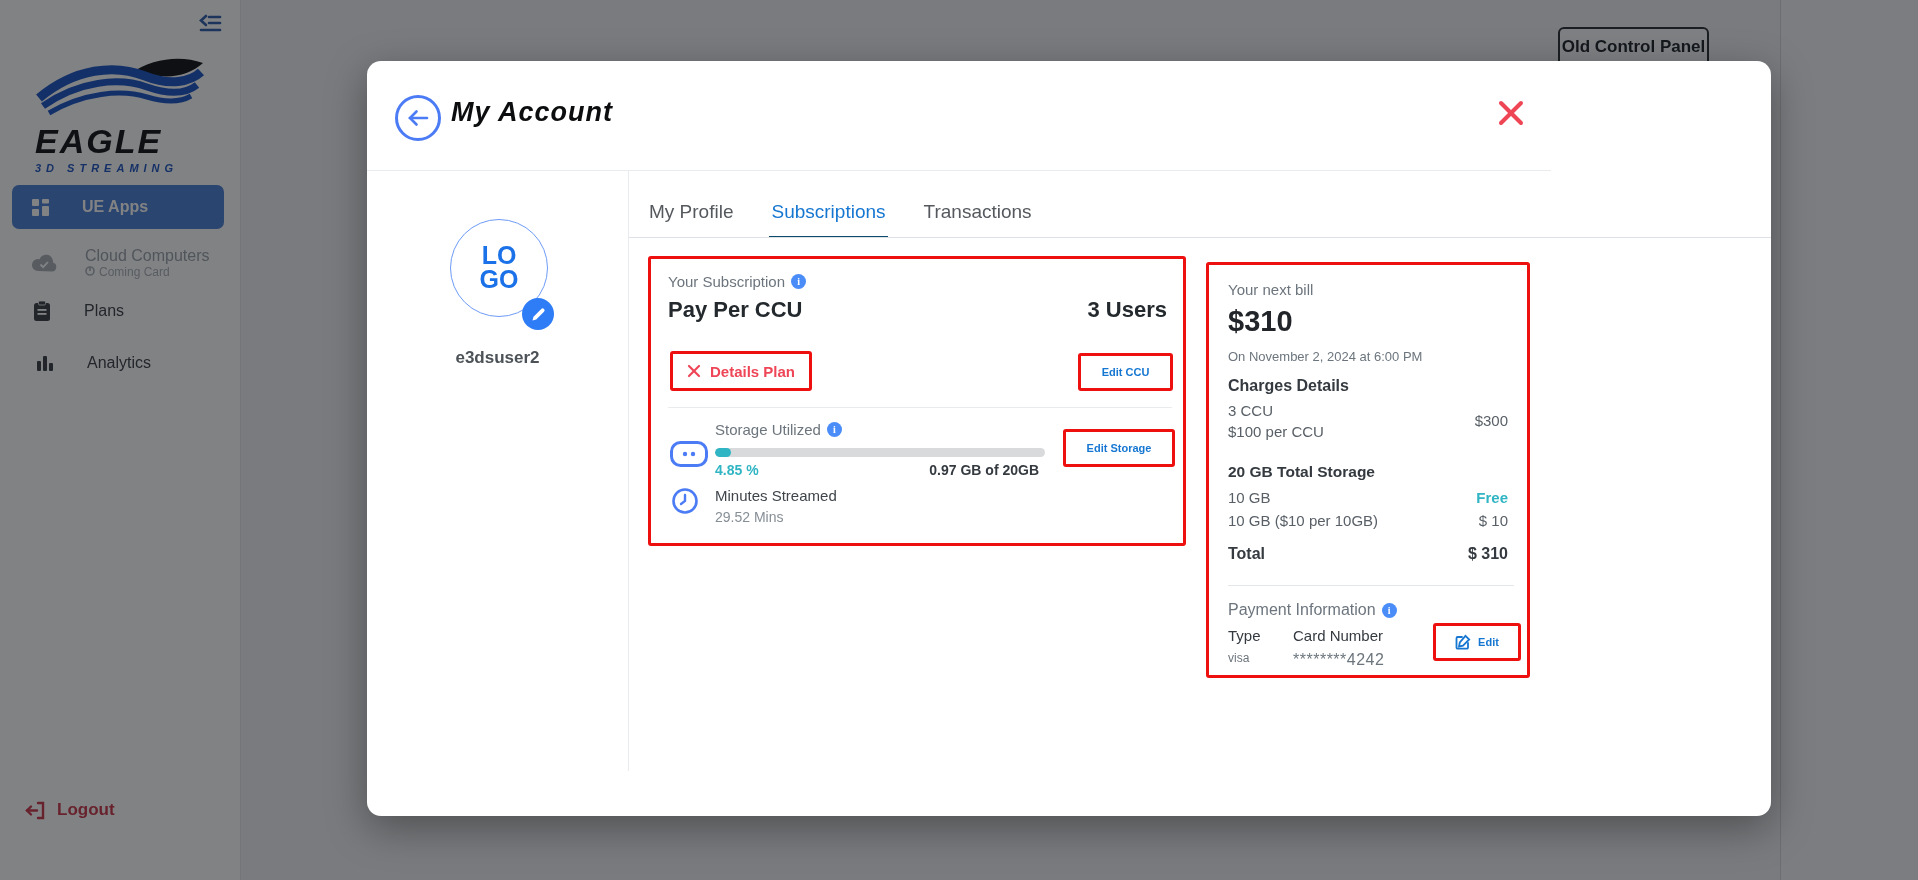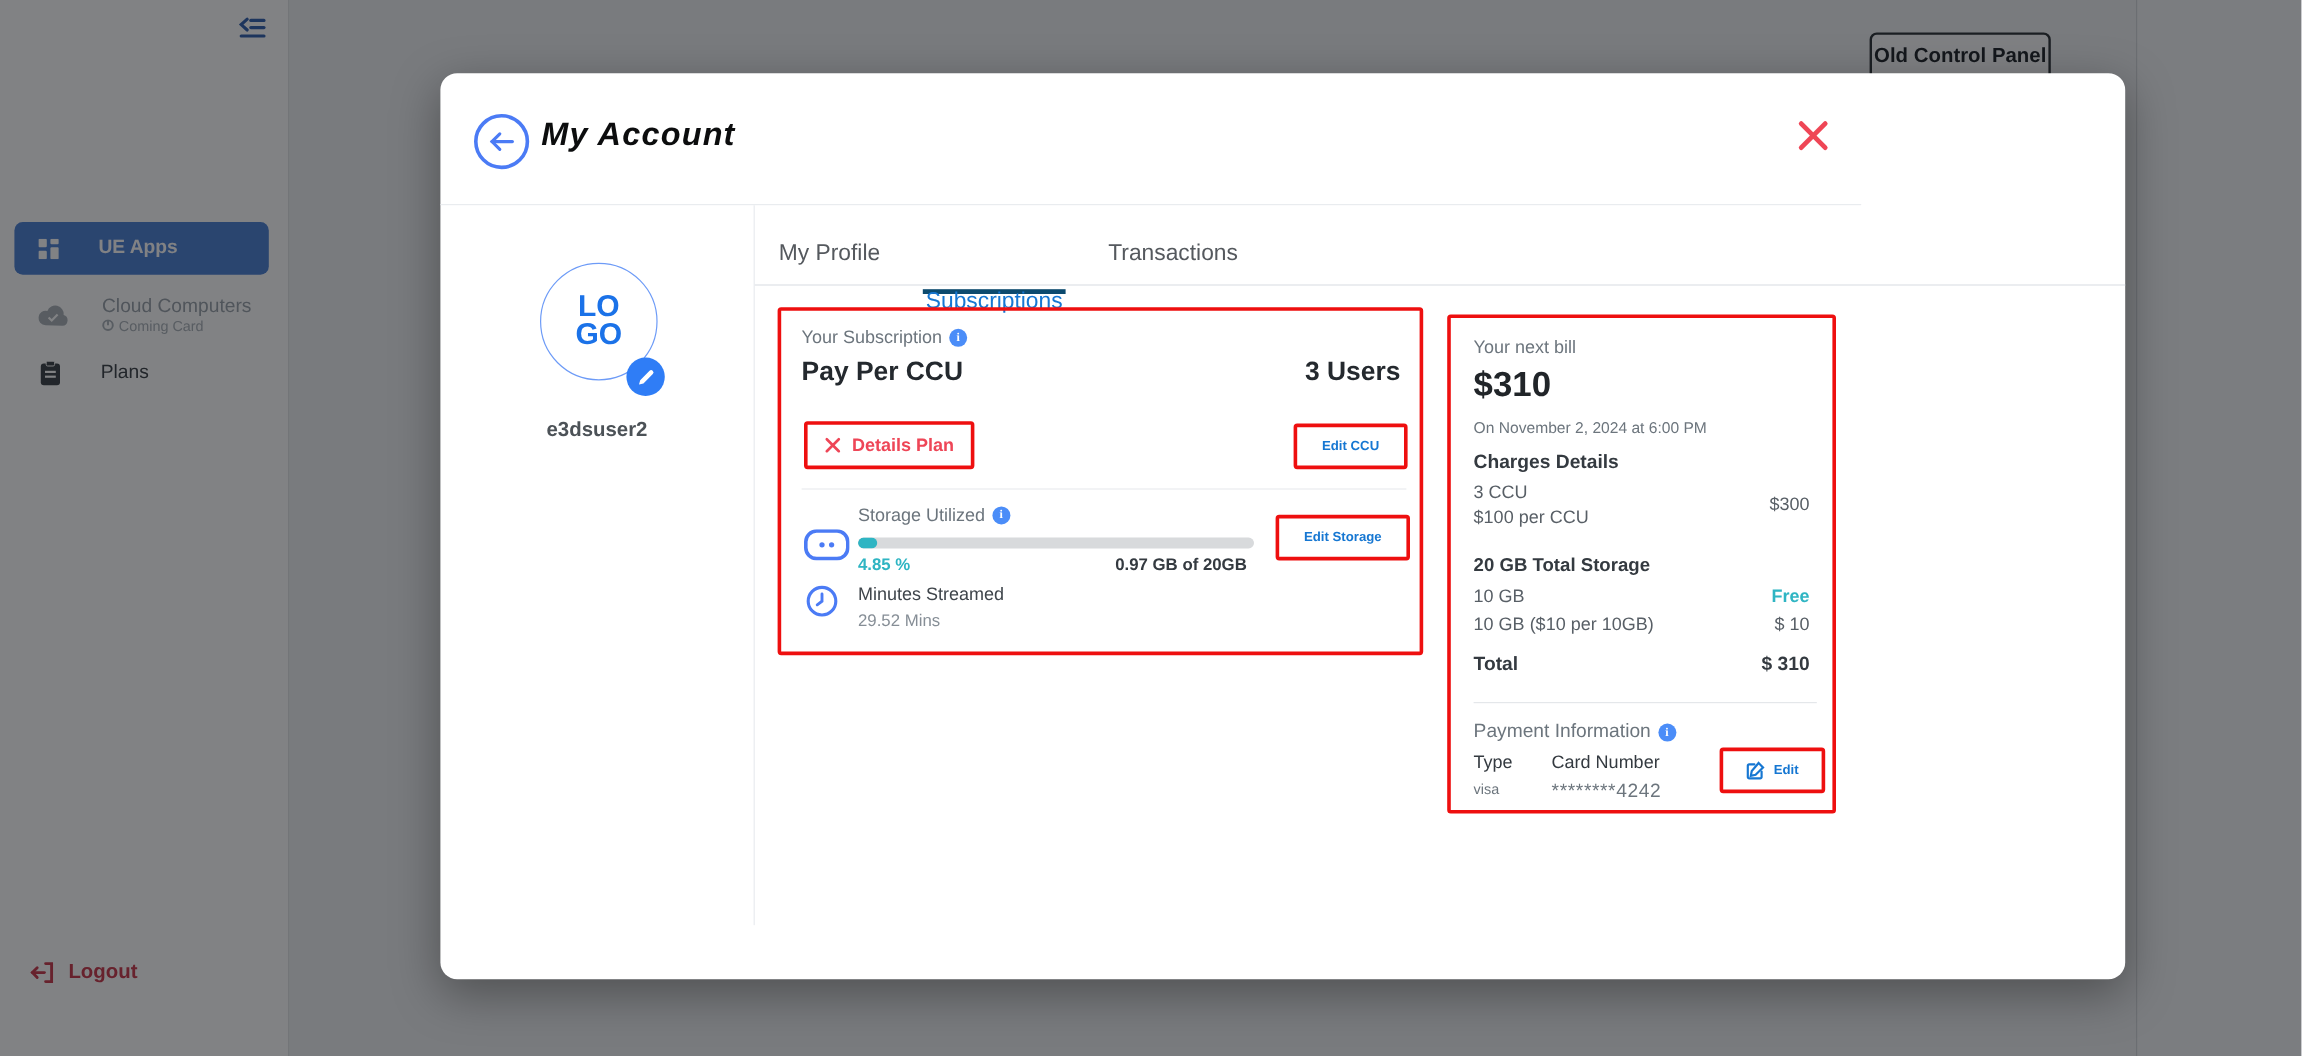--- a/index.html
+++ b/index.html
@@ -29,21 +29,21 @@
   .backbtn{position:absolute;left:28px;top:34px;width:40px;height:40px;border-radius:50%;border:3px solid #4b7bf5;display:flex;align-items:center;justify-content:center;background:#fff;cursor:pointer;}
   .closebtn{position:absolute;left:1124px;top:32px;width:40px;height:40px;display:flex;align-items:center;justify-content:center;cursor:pointer;}
   .hline{position:absolute;background:#e9ecef;height:1px;}
   .vline{position:absolute;background:#e9ecef;width:1px;}
   .avatar{position:absolute;left:83px;top:158px;width:96px;height:96px;border-radius:50%;border:1.5px solid #6d9bf7;display:flex;flex-direction:column;align-items:center;justify-content:center;background:#fff;}
   .avatar .l{color:#1b72e8;font-weight:900;font-size:25px;line-height:0.95;letter-spacing:0px;}
   .pencil{position:absolute;left:155px;top:237px;width:32px;height:32px;border-radius:50%;background:#2f7df6;display:flex;align-items:center;justify-content:center;cursor:pointer;}
   .uname{position:absolute;left:0;top:287px;width:261px;text-align:center;font-size:17px;font-weight:700;color:#4c5257;}
   .tabs{position:absolute;left:262px;top:134px;right:0;height:43px;border-bottom:1px solid #dee2e6;display:flex;gap:34px;padding-left:18px;box-sizing:border-box;}
   .tab{font-size:19px;color:#55595e;padding:6px 2px 0 2px;cursor:pointer;}
-  .tab.active{color:#1677d2;border-bottom:4px solid #0c4a6e;margin-top:40px;}
+  .tab.active{color:#1677d2;border-bottom:1px solid #0c4a6e;}
   .annot{position:absolute;border:3px solid #ee0f0f;border-radius:3px;box-sizing:border-box;}
   .sec-label{font-size:15px;color:#6c757d;display:flex;align-items:center;gap:6px;}
   .info{display:inline-flex;width:15px;height:15px;border-radius:50%;background:#4b8df8;color:#fff;font-size:10px;font-weight:700;align-items:center;justify-content:center;font-family:"Liberation Serif",serif;cursor:pointer;}
   .plan{font-size:22px;font-weight:700;color:#24292e;}
   .cancel-box{position:absolute;left:19px;top:92px;width:142px;height:40px;display:flex;align-items:center;justify-content:center;gap:9px;}
   .cancel-label{color:#ee4657;font-size:15px;font-weight:600;}
   .bluebtn{color:#1677d2;font-size:11px;font-weight:600;}
   .progress{position:absolute;left:64px;top:189px;width:330px;height:9px;border-radius:5px;background:#d8dadc;overflow:hidden;}
   .progress>i{display:block;height:100%;background:#2fb5c3;border-radius:5px;}
   .teal{color:#2fb5c3;font-weight:700;font-size:14px;}
@@ -64,20 +64,30 @@
         <svg width="28" height="26" viewBox="0 0 28 26">
             <g stroke="#2f5eae" stroke-width="2.6" fill="none" stroke-linecap="round">
               <path d="M10 6 L5 10.5 L10 15"></path>
               <path d="M13 7 H24"></path>
               <path d="M13 13 H24"></path>
               <path d="M5 20 H24"></path>
             </g>
           </svg>
       </div>
 
+      <div class="abs" style="left:35px;top:52px;width:170px;">
+        <svg width="170" height="68" viewBox="0 0 170 68">
+          <path d="M96 21 C118 6 146 3 168 11 C157 21 141 26 124 24 C114 23 104 22 96 21 Z" fill="#101214"></path>
+          <path d="M4 46 C40 16 80 12 110 24 C135 34 155 30 166 20" stroke="#1a56c4" stroke-width="9" fill="none"></path>
+          <path d="M8 54 C44 29 84 25 112 35 C135 43 152 41 162 33" stroke="#1a56c4" stroke-width="7" fill="none"></path>
+          <path d="M14 61 C48 41 86 37 112 45 C132 51 146 50 156 44" stroke="#1a56c4" stroke-width="5" fill="none"></path>
+        </svg>
+        <div class="logo-word">EAGLE</div>
+        <div class="logo-sub">3D STREAMING</div>
+      </div>
 
       <div class="side-item ueapps" style="top:185px;">
         <span style="margin-left:20px;display:inline-flex;">
           <svg width="17" height="17" viewBox="0 0 17 17">
               <g fill="#fff">
                 <rect x="0" y="0" width="7" height="7" rx="1"></rect>
                 <rect x="10" y="0" width="7" height="4.5" rx="1"></rect>
                 <rect x="10" y="7" width="7" height="10" rx="1"></rect>
                 <rect x="0" y="10" width="7" height="7" rx="1"></rect>
               </g>
@@ -110,20 +120,32 @@
           <svg width="18" height="22" viewBox="0 0 18 22">
               <rect x="1" y="3" width="16" height="18" rx="2.5" fill="#3a4045"></rect>
               <rect x="5.5" y="1" width="7" height="4" rx="1.2" fill="#3a4045" stroke="#fff" stroke-width="0.8"></rect>
               <rect x="4.5" y="9" width="9" height="1.8" fill="#fff"></rect>
               <rect x="4.5" y="13" width="9" height="1.8" fill="#fff"></rect>
             </svg>
         </span>
         <span class="side-label" style="margin-left:33px;">Plans</span>
       </div>
 
+      <div class="side-item" style="top:346px;height:34px;">
+        <span style="margin-left:36px;display:inline-flex;">
+          <svg width="18" height="18" viewBox="0 0 18 18">
+              <g fill="#3a4045">
+                <rect x="1" y="7" width="4" height="10" rx="1"></rect>
+                <rect x="7" y="2" width="4" height="15" rx="1"></rect>
+                <rect x="13" y="9" width="4" height="8" rx="1"></rect>
+              </g>
+            </svg>
+        </span>
+        <span class="side-label" style="margin-left:33px;">Analytics</span>
+      </div>
 
       <div class="side-item" style="top:793px;height:34px;">
         <span style="margin-left:24px;display:inline-flex;">
           <svg width="23" height="23" viewBox="0 0 23 23">
               <g stroke="#c9374a" stroke-width="2.4" fill="none" stroke-linecap="round">
                 <path d="M14 4 H19 V19 H14"></path>
                 <path d="M3 11.5 H13"></path>
                 <path d="M7 7.5 L3 11.5 L7 15.5"></path>
               </g>
             </svg>

